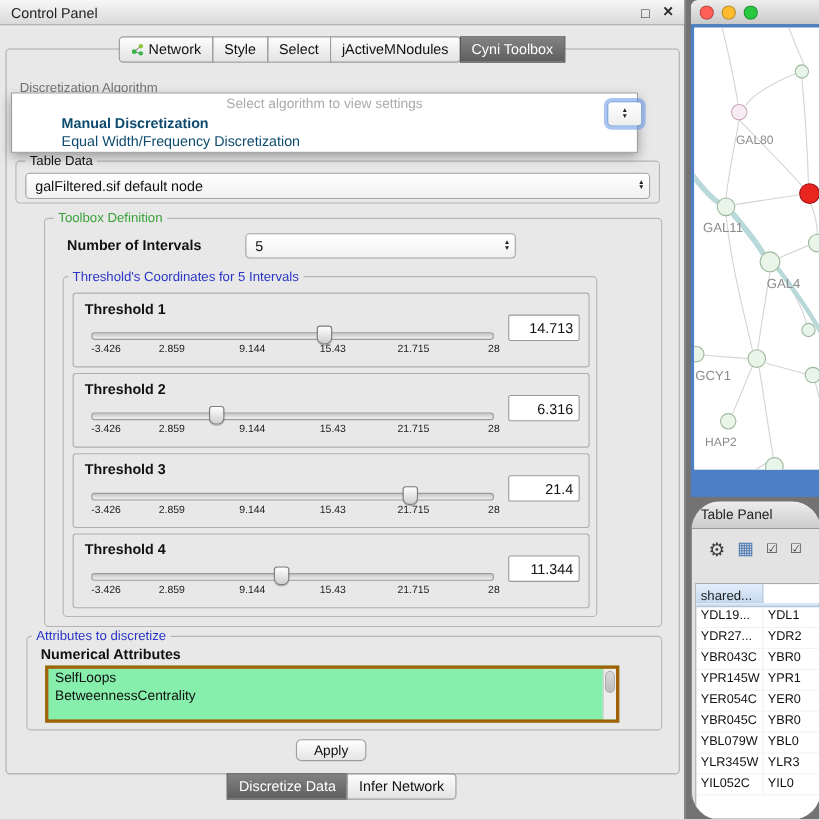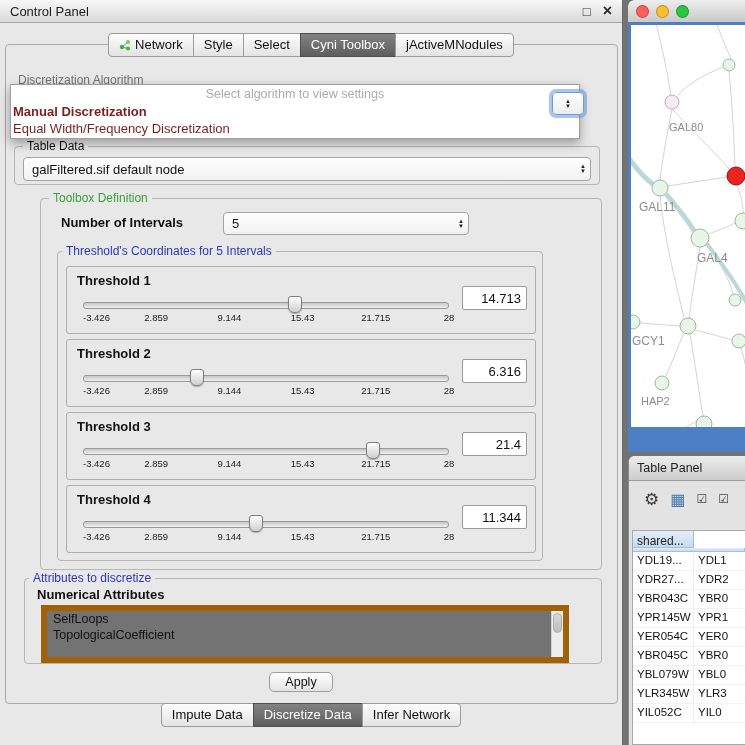--- a/index.html
+++ b/index.html
@@ -25,21 +25,21 @@
 
   .algo-label{position:absolute;left:18px;top:73px;width:136px;overflow:hidden;white-space:nowrap;font-size:12px;color:#737373;}
 
   .combo-frag{position:absolute;left:552px;top:92px;width:30px;height:21px;z-index:40;background:linear-gradient(#ffffff,#ededed);
               border:1px solid #6f9bd8;border-radius:4px;box-shadow:0 0 0 3px rgba(100,150,230,.55);
               display:flex;align-items:center;justify-content:center;}
 
   .popup{position:absolute;left:10px;top:84px;width:568px;height:53px;background:#fff;border:1px solid #9f9f9f;
          box-shadow:0 4px 10px rgba(0,0,0,.35);z-index:30;}
   .popup-placeholder{text-align:center;font-size:12.5px;color:#ababab;line-height:17px;margin-top:1px;}
-  .popup-item{font-size:13px;color:#7f1d1d;line-height:17px;padding-left:2px;}
+  .popup-item{font-size:13px;color:#0c4a6e;line-height:17px;padding-left:13px;margin-left:32px;}
   .popup-item.bold{font-weight:bold;}
 
   .group{position:absolute;border:1px solid #b6b6b6;border-radius:4px;}
   .glabel{position:absolute;top:-8px;left:8px;background:#e8e8e8;padding:0 4px;font-size:12px;white-space:nowrap;text-align:center;}
   .glabel.dark{color:#111;}
   .glabel.green{color:#3aa23a;}
   .glabel.blue{color:#2a35c8;}
 
   .combo{background:linear-gradient(#ffffff,#f1f1f1);border:1px solid #a4a4a4;border-radius:4px;
          display:flex;align-items:center;font-size:13px;color:#111;padding-left:8px;}
@@ -65,42 +65,42 @@
   .handle{position:absolute;top:1px;width:12px;height:15px;border:1px solid #7e7e7e;border-radius:3px 3px 6px 6px;
           background:linear-gradient(#fefefe,#cfcfcf);box-shadow:0 1px 1px rgba(0,0,0,.25);}
   .tick{position:absolute;top:17px;font-size:9.5px;color:#222;transform:translateX(-50%);white-space:nowrap;}
   .t0{left:0;transform:none;} .t1{left:20%;} .t2{left:40%;} .t3{left:60%;} .t4{left:80%;} .t5{left:100%;}
   .valbox{position:absolute;right:8px;top:19px;width:58px;height:22px;background:#fff;border:1px solid #9a9a9a;
           border-radius:2px;font-size:13px;color:#111;text-align:right;padding:0 5px 0 0;font-family:"Liberation Sans",sans-serif;}
 
   .g-attr{left:24px;top:578px;width:576px;height:84px;}
   .g-attr .glabel{left:4px;}
   .attr-title{position:absolute;left:12px;top:8px;font-size:13px;font-weight:bold;color:#111;}
-  .attr-list{position:absolute;left:16px;top:26px;width:516px;height:46px;background:#737373;border:6px solid #a16207;overflow:hidden;}
+  .attr-list{position:absolute;left:16px;top:26px;width:516px;height:46px;background:#86efac;border:3px solid #a16207;overflow:hidden;}
   .attr-item{font-size:12.5px;color:#111;line-height:15px;padding-left:6px;padding-top:1px;white-space:nowrap;}
   .attr-scroll{position:absolute;right:0;top:0;bottom:0;width:11px;background:#ededed;border-left:1px solid #cfcfcf;}
   .attr-thumb{position:absolute;left:1px;right:1px;top:2px;height:18px;border-radius:5px;
               background:linear-gradient(#d9d9d9,#bdbdbd);border:1px solid #ababab;}
 
   .apply{position:absolute;left:269px;top:672px;width:64px;height:20px;border:1px solid #9d9d9d;border-radius:5px;
          background:linear-gradient(#ffffff,#e4e4e4);font-size:12.5px;color:#111;font-family:"Liberation Sans",sans-serif;}
 
   .cp-bottom-tabs{position:absolute;top:703px;left:0;width:622px;display:flex;justify-content:center;z-index:10;}
 
   
   .net-win{position:absolute;left:628px;top:0;width:117px;height:452px;border-top-left-radius:6px;overflow:hidden;}
   .mac-titlebar{height:22px;background:linear-gradient(#ededed,#c9c9c9);border-bottom:1px solid #9a9a9a;
                 display:flex;align-items:center;padding-left:8px;border-top-left-radius:6px;}
   .tl{width:13px;height:13px;border-radius:50%;margin-right:7px;border:1px solid rgba(0,0,0,.25);box-sizing:border-box;}
   .net-frame{position:absolute;left:0;right:0;top:22px;bottom:0;}
   .net-canvas{position:absolute;left:3px;top:3px;right:0;bottom:25px;background:#fff;overflow:hidden;}
 
   
   .table-win{position:absolute;left:628px;top:456px;width:117px;height:289px;background:#e3e3e3;
-             border-top-left-radius:6px;overflow:hidden;border-left:1px solid #8a8a8a;}
+             border-top-left-radius:6px;overflow:hidden;border-left:1px solid #8a8a8a;border-radius:26px;}
   .tp-titlebar{height:24px;background:linear-gradient(#ededed,#cccccc);border-bottom:1px solid #9a9a9a;
                font-size:12.5px;color:#222;display:flex;align-items:center;padding-left:8px;border-top-left-radius:6px;}
   .tp-toolbar{position:absolute;left:0;top:25px;right:0;height:36px;display:flex;align-items:center;gap:11px;padding-left:15px;}
   .tbtn{font-size:17px;color:#3a3a3a;line-height:17px;}
   .tbtn.cols{color:#4a78b0;font-size:16px;}
   .tbtn.small{font-size:12px;color:#444;}
   .tp-table{position:absolute;left:3px;top:74px;right:0;bottom:0;background:#fff;border:1px solid #a8a8a8;}
   .tp-head{display:flex;height:21px;flex-direction:column;}
   .th{background:linear-gradient(#e3eefb,#c6daef);border-right:1px solid #a9bfd6;border-bottom:1px solid #a9bfd6;
       font-size:12px;color:#222;padding:3px 0 0 4px;overflow:hidden;white-space:nowrap;box-sizing:border-box;}
@@ -133,25 +133,25 @@
             <circle cx="9" cy="9.5" r="2" fill="#39b54a"></circle>
         </svg>
         <span>Network</span>
       </div>
       <div class="tab">
           <span>Style</span>
         </div>
       <div class="tab">
           <span>Select</span>
         </div>
+      <div class="tab last">
+          <span>jActiveMNodules</span>
+        </div>
       <div class="tab selected">
           <span>Cyni Toolbox</span>
-        </div>
-      <div class="tab last">
-          <span>jActiveMNodules</span>
         </div>
     </div>
 
     <div class="algo-label">Discretization Algorithm</div>
 
     <div class="combo-frag">
       <span class="stepper" style="margin:0;padding:0;">
         <span>▲</span>
           <span>▼</span>
       </span>
@@ -248,33 +248,30 @@
           <input class="valbox" value="11.344" style="">
         </div>
       </div>
     </div>
 
     <div class="group g-attr">
       <span class="glabel blue">Attributes to discretize</span>
       <div class="attr-title">Numerical Attributes</div>
       <div class="attr-list">
         <div class="attr-item">SelfLoops</div>
-        <div class="attr-item">TopologicalCoefficient</div>
+        <div class="attr-item">BetweennessCentrality</div>
         <div class="attr-scroll">
             <div class="attr-thumb"></div>
           </div>
       </div>
     </div>
 
     <button class="apply">Apply</button>
 
     <div class="cp-bottom-tabs">
-      <div class="tab first">
-          <span>Impute Data</span>
-        </div>
       <div class="tab selected">
           <span>Discretize Data</span>
         </div>
       <div class="tab last">
           <span>Infer Network</span>
         </div>
     </div>
   </section>
 
   <section class="net-win">

